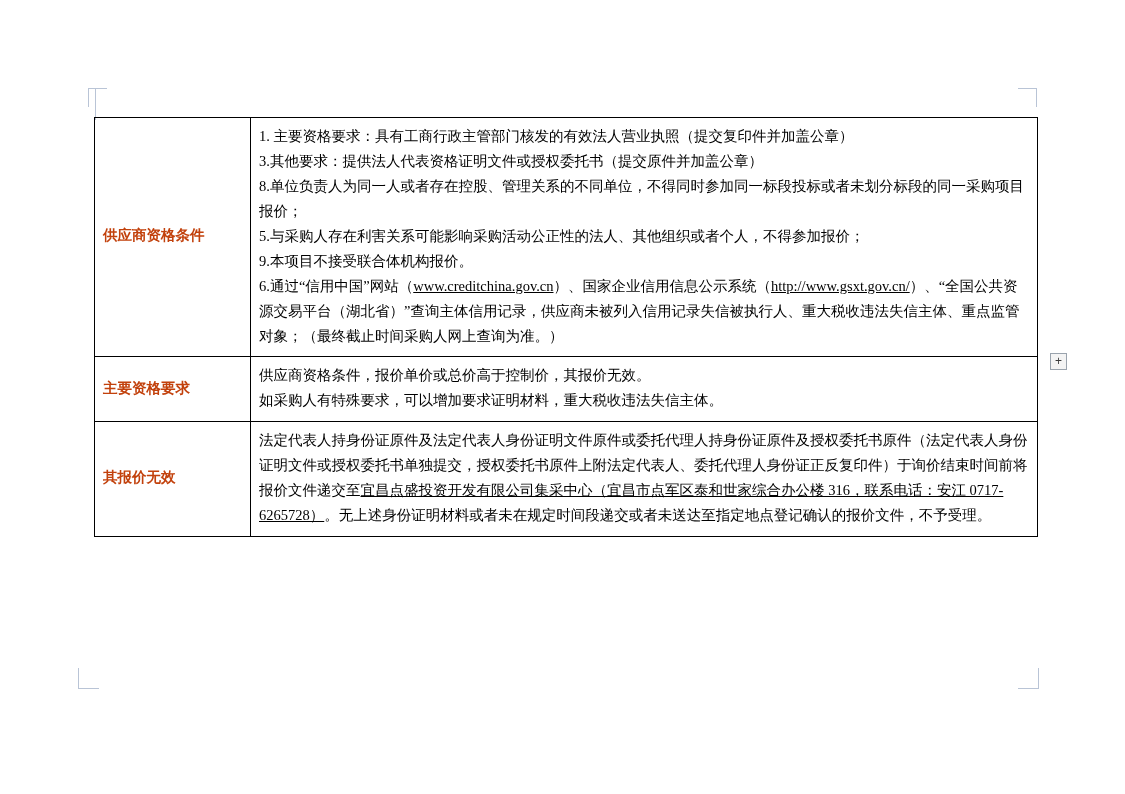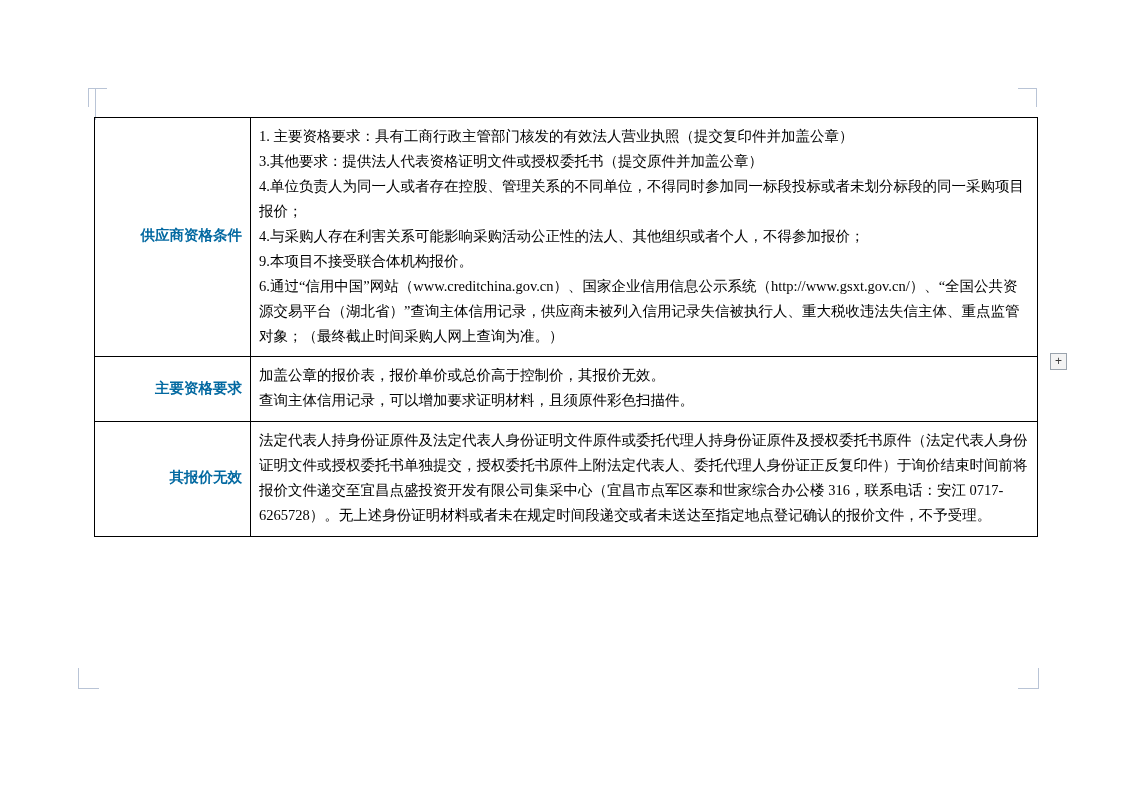--- a/index.html
+++ b/index.html
@@ -65,40 +65,41 @@
     border-collapse: collapse;
     table-layout: fixed;
   }
   .doc-table td {
     border: 1px solid #000000;
     vertical-align: middle;
     padding: 6px 8px 8px 8px;
   }
   .label-cell {
     width: 139px;
-    text-align: right;
+    text-align: left;
     font-weight: bold;
     font-size: 14.5px;
     font-family: "Liberation Sans", sans-serif;
     line-height: 1.5;
-    color: #0369a1;
+    color: #c2410c;
   }
   .content-cell {
     font-size: 14.5px;
     line-height: 1.72;
     color: #000;
     vertical-align: top;
     padding-left: 12px;
     padding-right: 10px;
   }
   .content-cell p {
     margin: 0;
     white-space: normal;
   }
   .u {
+    text-decoration: underline;
   }
 
   
   .plus-handle {
     position: absolute;
     left: 1050px;
     top: 353px;
     width: 17px;
     height: 17px;
     border: 1px solid #9aa3ad;
@@ -120,31 +121,31 @@
 <div class="guide guide-br"></div>
 <div class="guide-vline"></div>
 
 <table class="doc-table">
   <tbody>
     <tr>
       <td class="label-cell">供应商资格条件</td>
       <td class="content-cell">
         <p>1. 主要资格要求：具有工商行政主管部门核发的有效法人营业执照（提交复印件并加盖公章）</p>
         <p>3.其他要求：提供法人代表资格证明文件或授权委托书（提交原件并加盖公章）</p>
-        <p>4.单位负责人为同一人或者存在控股、管理关系的不同单位，不得同时参加同一标段投标或者未划分标段的同一采购项目报价；</p>
-        <p>4.与采购人存在利害关系可能影响采购活动公正性的法人、其他组织或者个人，不得参加报价；</p>
+        <p>8.单位负责人为同一人或者存在控股、管理关系的不同单位，不得同时参加同一标段投标或者未划分标段的同一采购项目报价；</p>
+        <p>5.与采购人存在利害关系可能影响采购活动公正性的法人、其他组织或者个人，不得参加报价；</p>
         <p>9.本项目不接受联合体机构报价。</p>
         <p>6.通过“信用中国”网站（<span class="u">www.creditchina.gov.cn</span>）、国家企业信用信息公示系统（<span class="u">http://www.gsxt.gov.cn/</span>）、“全国公共资源交易平台（湖北省）”查询主体信用记录，供应商未被列入信用记录失信被执行人、重大税收违法失信主体、重点监管对象；（最终截止时间采购人网上查询为准。）</p>
       </td>
     </tr>
     <tr>
       <td class="label-cell">主要资格要求</td>
       <td class="content-cell">
-        <p>加盖公章的报价表，报价单价或总价高于控制价，其报价无效。</p>
-        <p>查询主体信用记录，可以增加要求证明材料，且须原件彩色扫描件。</p>
+        <p>供应商资格条件，报价单价或总价高于控制价，其报价无效。</p>
+        <p>如采购人有特殊要求，可以增加要求证明材料，重大税收违法失信主体。</p>
       </td>
     </tr>
     <tr>
       <td class="label-cell">其报价无效</td>
       <td class="content-cell">
         <p>法定代表人持身份证原件及法定代表人身份证明文件原件或委托代理人持身份证原件及授权委托书原件（法定代表人身份证明文件或授权委托书单独提交，授权委托书原件上附法定代表人、委托代理人身份证正反复印件）于询价结束时间前将报价文件递交至<span class="u">宜昌点盛投资开发有限公司集采中心（宜昌市点军区泰和世家综合办公楼 316，联系电话：安江 0717-6265728）</span>。无上述身份证明材料或者未在规定时间段递交或者未送达至指定地点登记确认的报价文件，不予受理。</p>
       </td>
     </tr>
   </tbody>
 </table>

